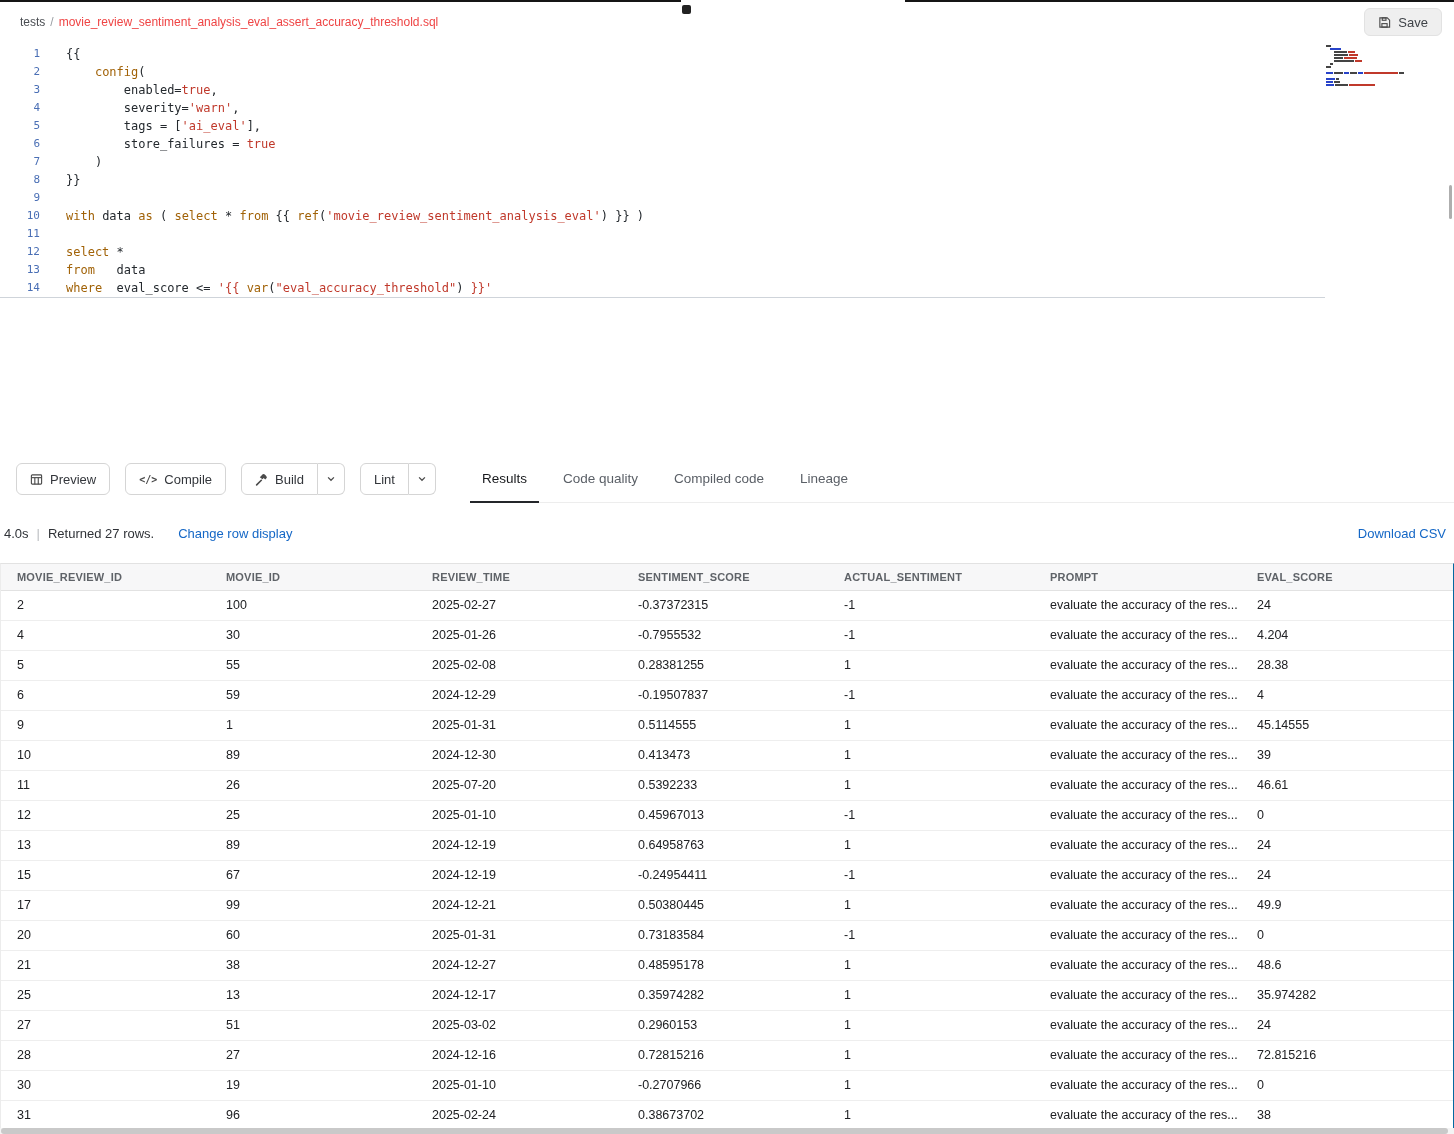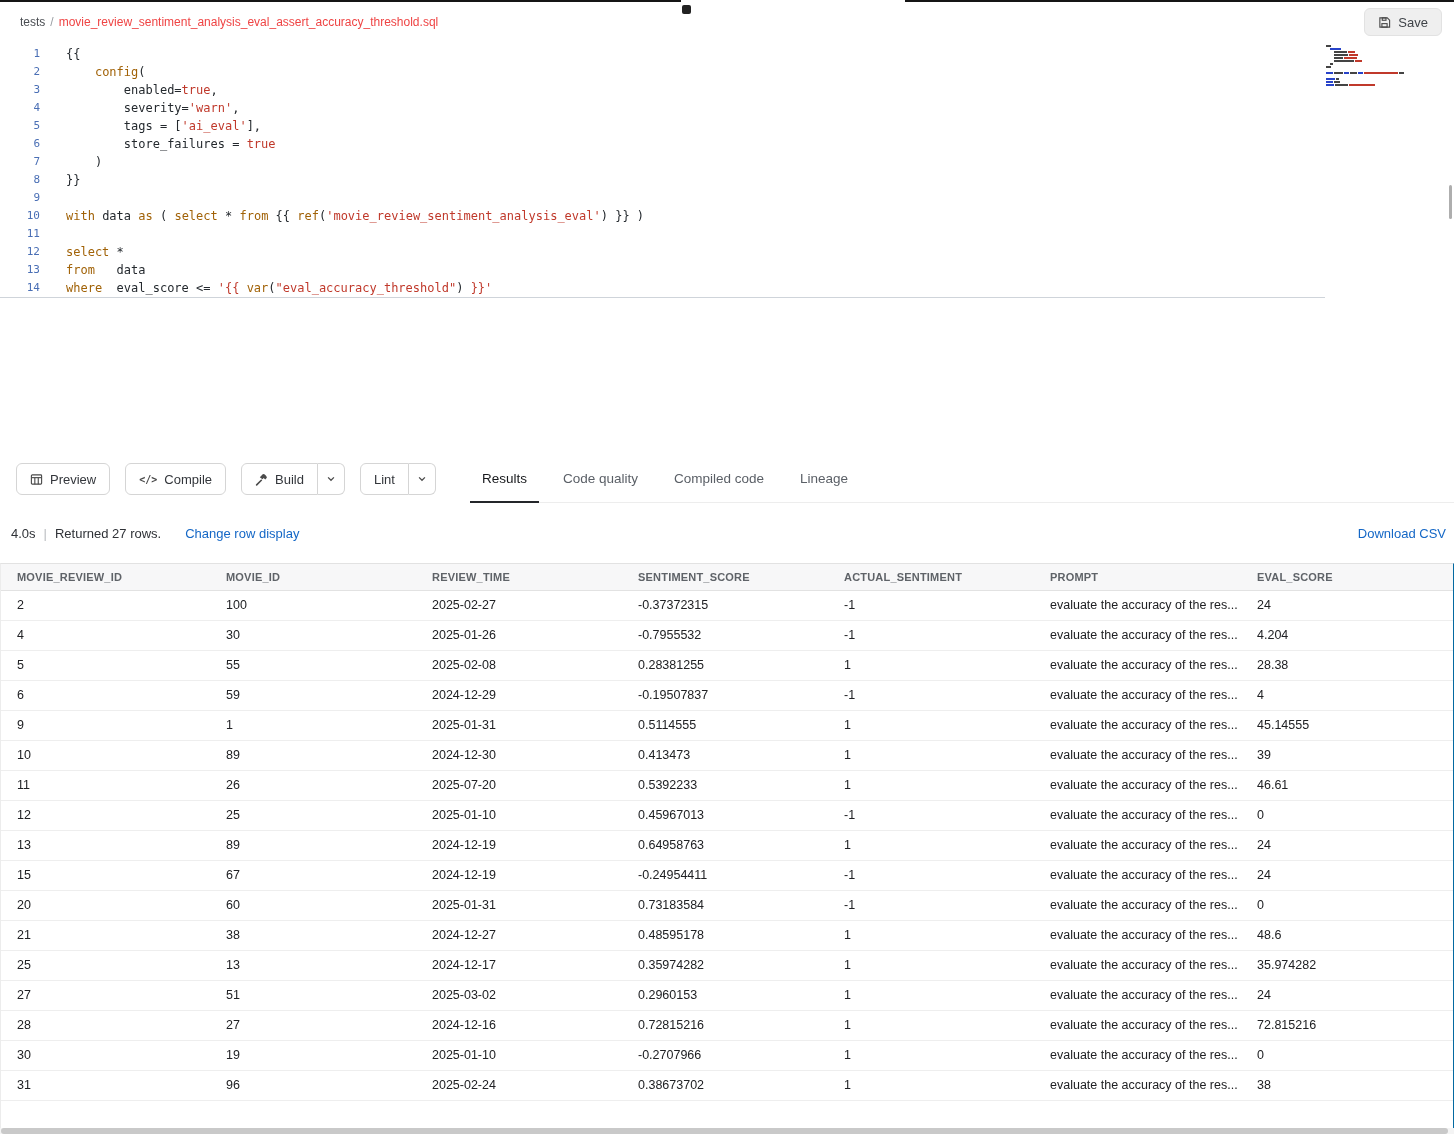--- a/index.html
+++ b/index.html
@@ -61,21 +61,21 @@
   .result-tabs { flex:1; height:100%; display:flex; align-items:center; gap:36px;
     margin-left:31px; border-bottom:1px solid #ededed; }
   .rtab { position:relative; height:100%; display:flex; align-items:center;
     font-size:13.5px; color:#5a5f66; cursor:pointer; white-space:nowrap; }
   .rtab.active { color:#17191c; }
   .rtab.active::after { content:""; position:absolute; left:-12px; right:-12px; bottom:-1px;
     height:2px; background:#24262a; }
 
   
   .statusbar { height:60px; flex:none; display:flex; align-items:center;
-    padding:0 8px 0 11px; font-size:13px; color:#2f3237; }
+    padding:0 8px 0 4px; font-size:13px; color:#2f3237; }
   .sep { color:#b9bcc0; margin:0 8px; }
   .link { color:#1467c6; cursor:pointer; text-decoration:none; }
   .link-change { margin-left:24px; }
   .link-download { margin-left:auto; }
 
   
   .results { height:565px; flex:none; overflow:hidden; border-top:1px solid #e2e2e2;
     border-left:1px solid #ececec; border-right:1px solid #0369a1; }
   table { width:100%; border-collapse:collapse; table-layout:fixed; }
   thead th { background:#f7f7f8; height:26px; font-size:11px; font-weight:700; color:#5f6368;
@@ -448,20 +448,33 @@
             <td>-0.24954411</td>
             <td>-1</td>
             <td>
               <span class="prompt-wrap">
                 <span>evaluate the accuracy of the res...</span>
               </span>
             </td>
             <td>24</td>
           </tr>
           <tr>
+            <td>17</td>
+            <td>99</td>
+            <td>2024-12-21</td>
+            <td>0.50380445</td>
+            <td>1</td>
+            <td>
+              <span class="prompt-wrap">
+                <span>evaluate the accuracy of the res...</span>
+              </span>
+            </td>
+            <td>49.9</td>
+          </tr>
+          <tr>
             <td>20</td>
             <td>60</td>
             <td>2025-01-31</td>
             <td>0.73183584</td>
             <td>-1</td>
             <td>
               <span class="prompt-wrap">
                 <span>evaluate the accuracy of the res...</span>
               </span>
             </td>

